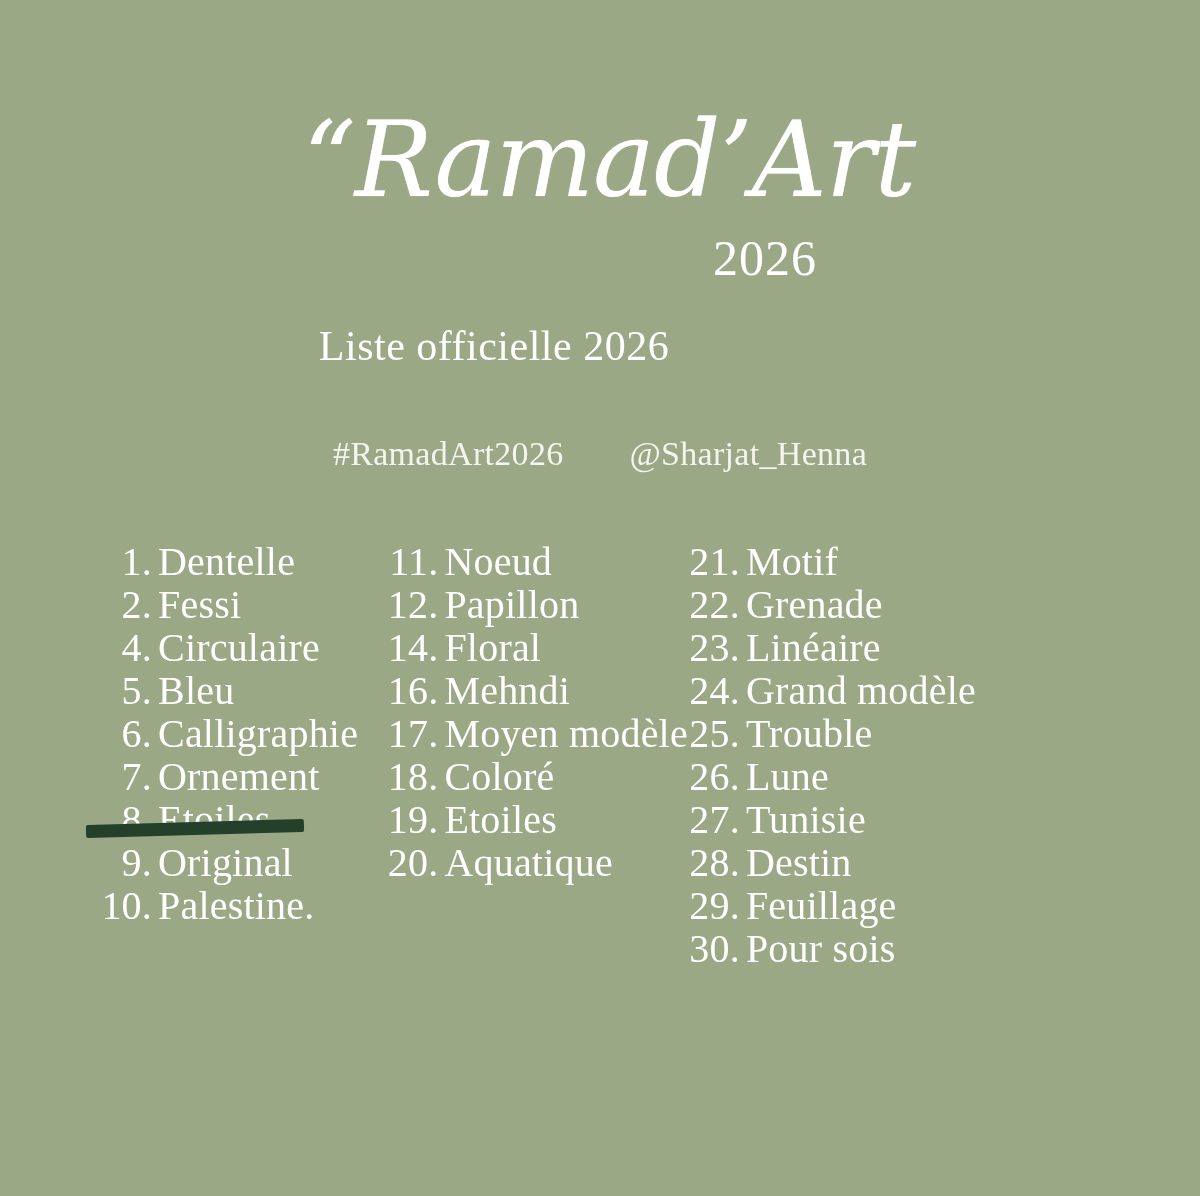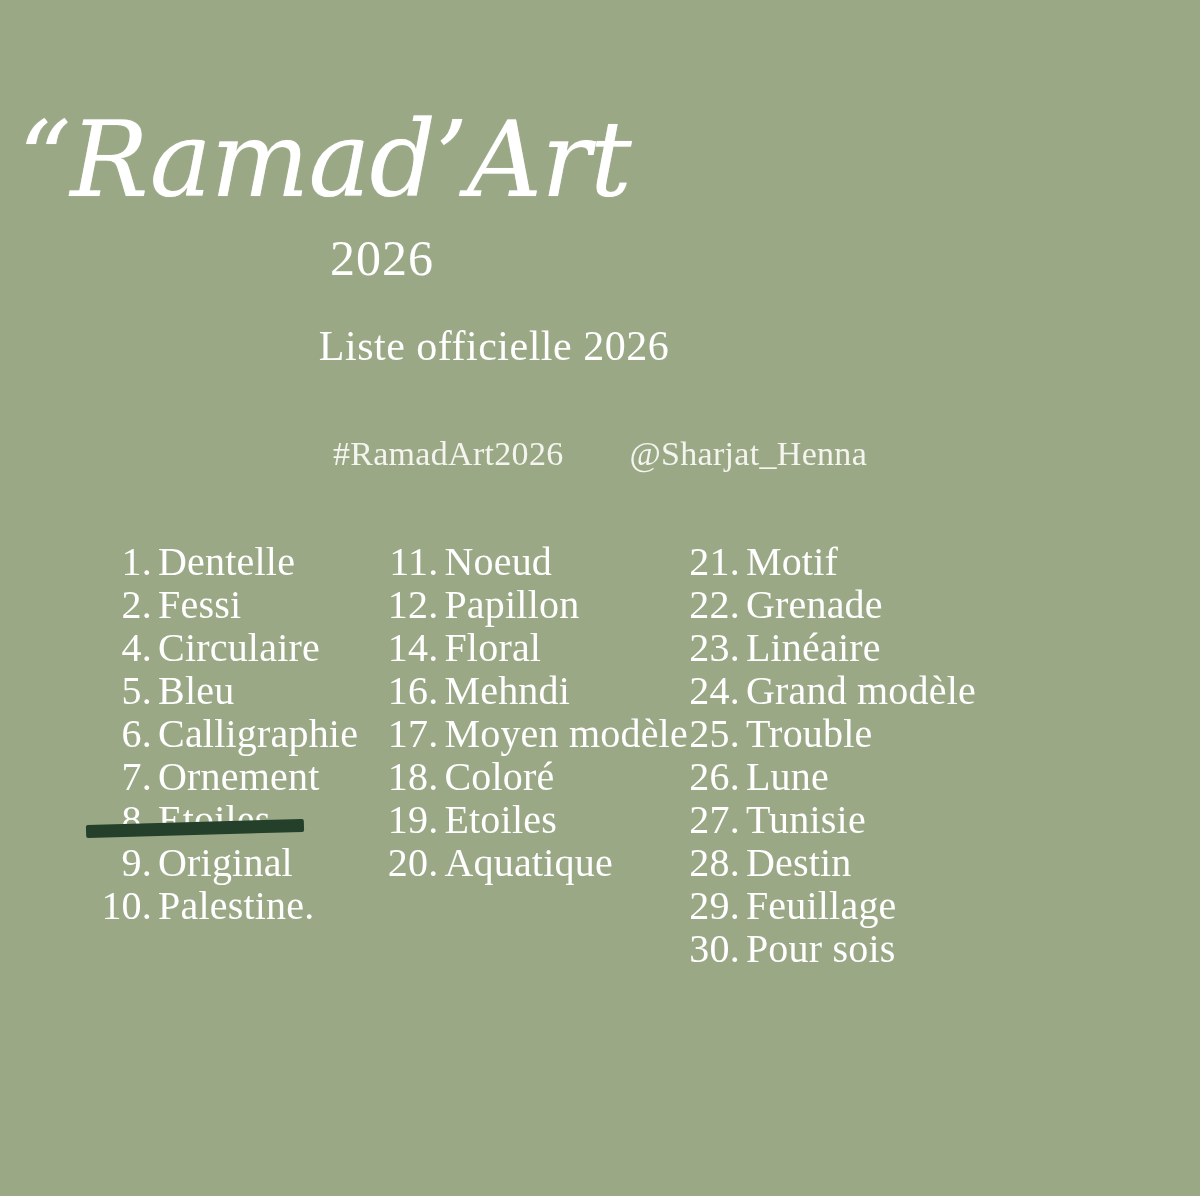--- a/index.html
+++ b/index.html
@@ -19,20 +19,21 @@
     top: 0;
     width: 1200px;
     height: 1196px;
     background: #9aa886;
   }
   .title-block {
     position: absolute;
     left: 0;
     top: 108px;
     width: 1200px;
+    text-align: center;
   }
   .brand-title {
     font-family: "DejaVu Serif", serif;
     font-style: italic;
     font-size: 104px;
     line-height: 1.0;
     color: #ffffff;
     letter-spacing: -1px;
     font-weight: 400;
     text-shadow: 0 0 1px rgba(255,255,255,0.6);

